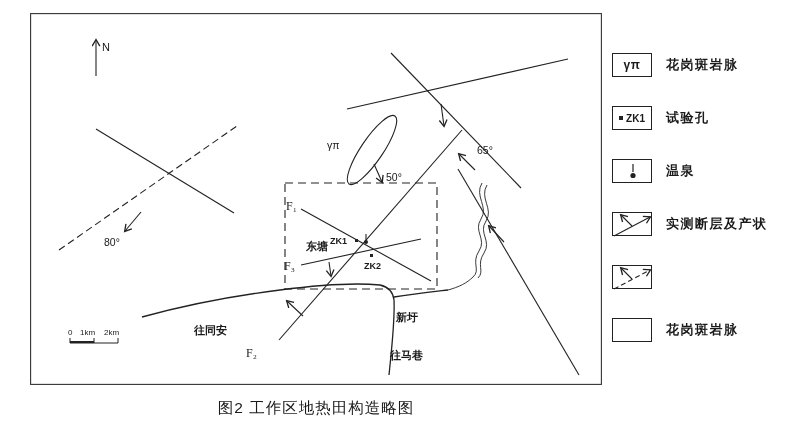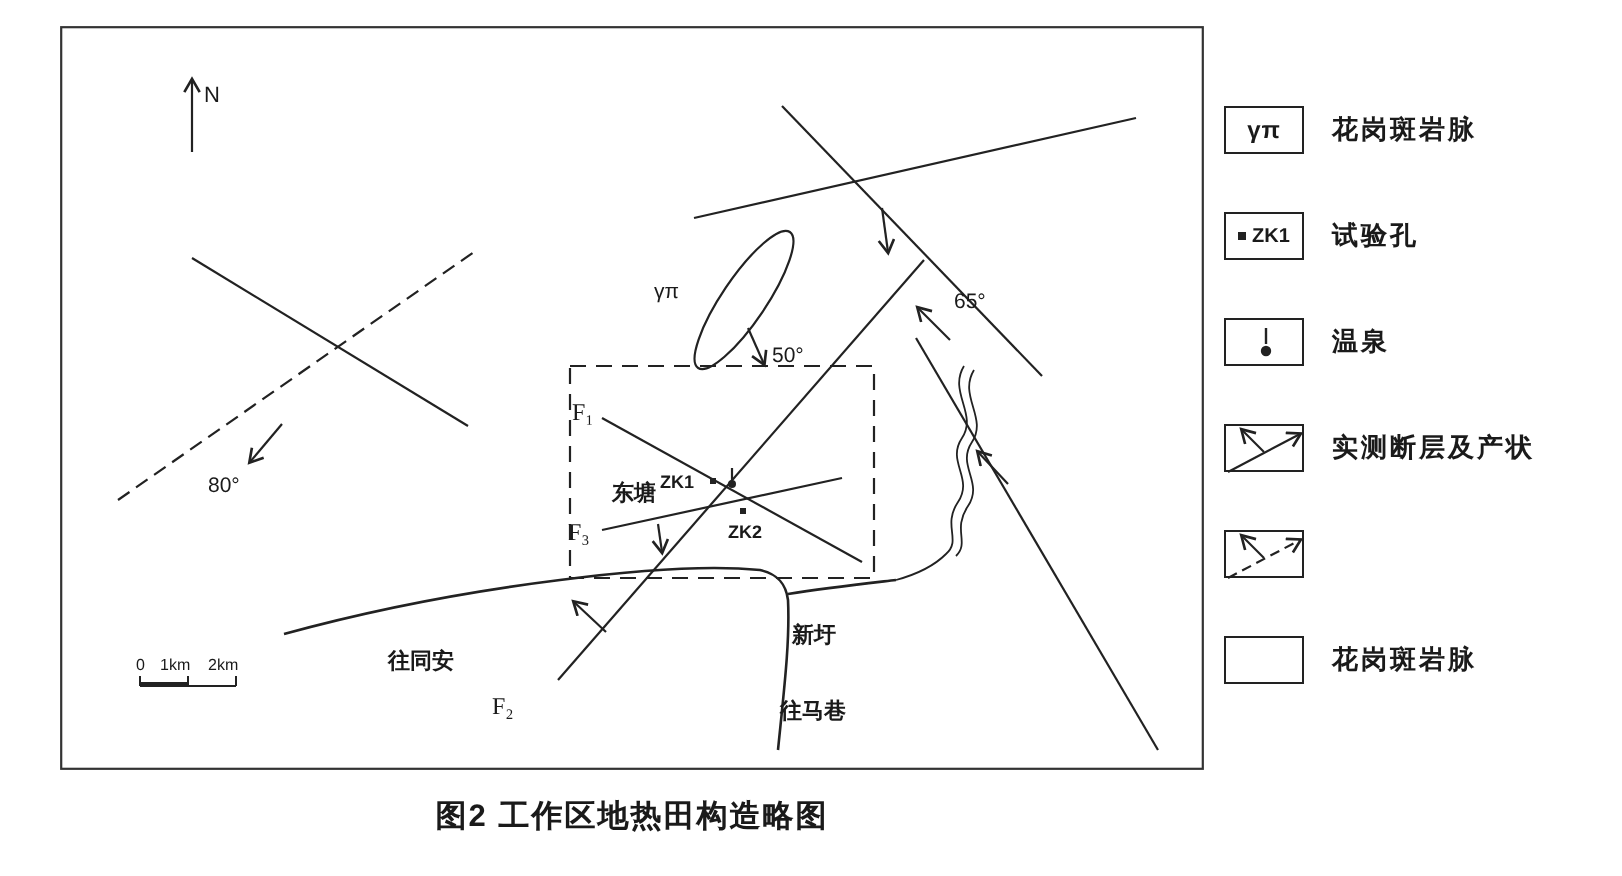--- a/index.html
+++ b/index.html
@@ -13,21 +13,21 @@
   svg .zk{font-size:9px;font-weight:700}
   svg .scl{font-size:8px}
   .legend{position:absolute;left:612px;top:53px;width:196px}
   .lrow{display:flex;align-items:center;height:24px;margin-bottom:29px}
   .lbox{position:relative;width:40px;height:24px;border:1.2px solid #222;display:flex;align-items:center;justify-content:center;flex:0 0 40px;background:#fff}
   .lbox svg{position:absolute;left:-3px;top:-3px;overflow:visible}
   .sym-text{font-size:12px;font-weight:600;letter-spacing:0.5px}
   .sym-small{font-size:10px;font-weight:700}
   .dot{width:4px;height:4px;background:#222;display:inline-block;margin-right:3px}
   .llabel{margin-left:14px;font-size:13px;font-weight:700;letter-spacing:1.5px;white-space:nowrap}
-  .caption{position:absolute;left:30px;top:398px;width:572px;text-align:center;font-size:15.5px;font-weight:700;letter-spacing:1px}
+  .caption{position:absolute;left:30px;top:398px;width:572px;text-align:center;font-size:15.5px;font-weight:400;letter-spacing:1px}
 </style>
 </head>
 <body>
 
 <svg width="0" height="0" style="position:absolute" aria-hidden="true">
   <defs>
     <marker id="ah" markerWidth="10" markerHeight="10" refX="6.5" refY="4" orient="auto">
       <path d="M1,0.5 L7,4 L1,7.5" fill="none" stroke="#222" stroke-width="1.2"></path>
     </marker>
   </defs>

